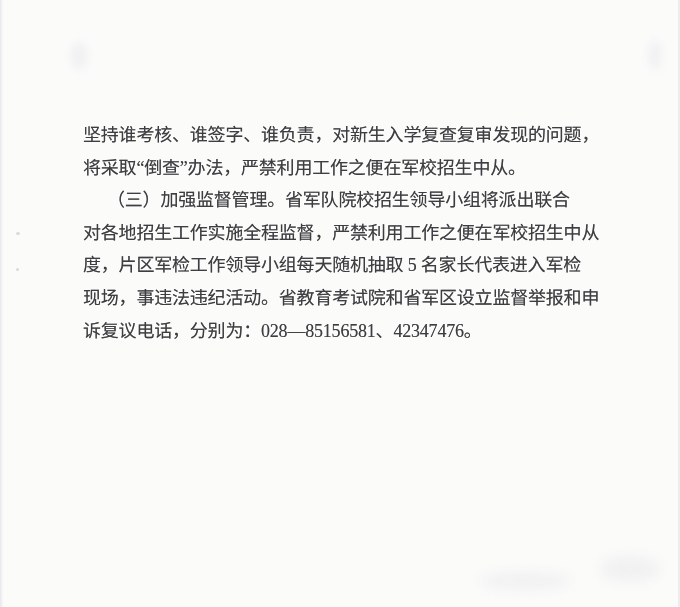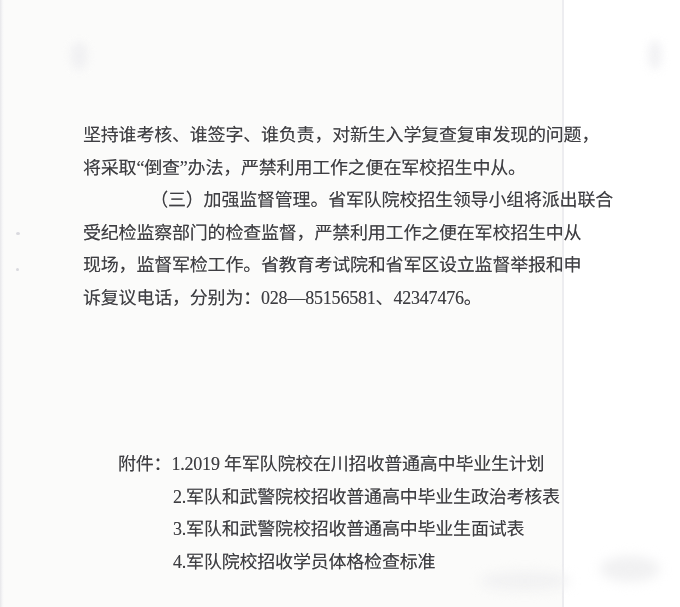--- a/index.html
+++ b/index.html
@@ -11,21 +11,21 @@
     padding: 0;
   }
   body {
     width: 680px;
     height: 607px;
     overflow: hidden;
     background: #ffffff;
   }
   .page {
     position: relative;
-    width: 564px;
+    width: 680px;
     height: 607px;
     background: var(--bg);
     font-family: "Liberation Serif", "DejaVu Serif", serif;
     color: var(--ink);
   }
   
   .edge-left {
     position: absolute;
     left: 0; top: 0;
     width: 4px; height: 607px;
@@ -77,21 +77,21 @@
   }
   .line {
     height: 32.6px;
     line-height: 32.6px;
     font-size: 18px;
     letter-spacing: -0.2px;
     white-space: nowrap;
     color: var(--ink);
     text-shadow: 0 0 0.5px rgba(62,62,66,0.55); 
   }
-  .indent-para { padding-left: 24px; text-align: right; }   
+  .indent-para { padding-left: 24px; }   
   .att-first { padding-left: 35px; }     
   .att-item  { padding-left: 90px; }     
 </style>
 </head>
 <body>
 
 <div class="page">
 
   <div class="edge-left"></div>
   <div class="edge-right"></div>
@@ -99,27 +99,20 @@
   <div class="speck speck-2"></div>
   <div class="ghost ghost-tl"></div>
   <div class="ghost ghost-tr"></div>
   <div class="smudge smudge-br1"></div>
   <div class="smudge smudge-br2"></div>
 
   <div class="body-text">
     <div class="line">坚持谁考核、谁签字、谁负责，对新生入学复查复审发现的问题，</div>
     <div class="line">将采取“倒查”办法，严禁利用工作之便在军校招生中从。</div>
     <div class="line indent-para">（三）加强监督管理。省军队院校招生领导小组将派出联合</div>
-    <div class="line">受纪检监察部门的检查监督，严禁利用工作之便在军校招生中从</div>
-    <div class="line">现场，监督军检工作。省教育考试院和省军区设立监督举报和申</div>
+    <div class="line">对各地招生工作实施全程监督，严禁利用工作之便在军校招生中从</div>
+    <div class="line">度，片区军检工作领导小组每天随机抽取 5 名家长代表进入军检</div>
+    <div class="line">现场，事违法违纪活动。省教育考试院和省军区设立监督举报和申</div>
     <div class="line">诉复议电话，分别为：028—85156581、42347476。</div>
   </div>
 
-  <div class="attachments">
-    <div class="line att-first">
-      <span>附件：</span><span>1.2019 年军队院校在川招收普通高中毕业生计划</span>
-    </div>
-    <div class="line att-item">2.军队和武警院校招收普通高中毕业生政治考核表</div>
-    <div class="line att-item">3.军队和武警院校招收普通高中毕业生面试表</div>
-    <div class="line att-item">4.军队院校招收学员体格检查标准</div>
-  </div>
 
 </div>
 
 </body></html>

